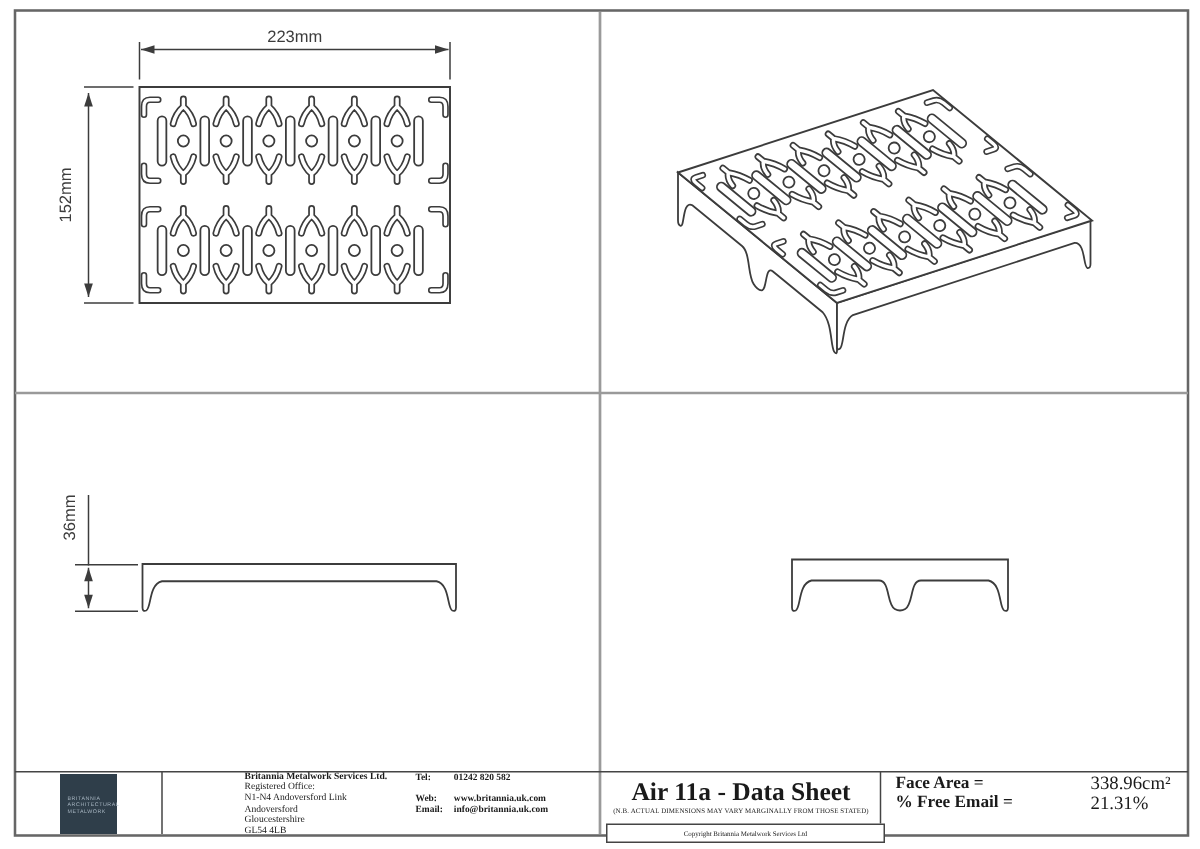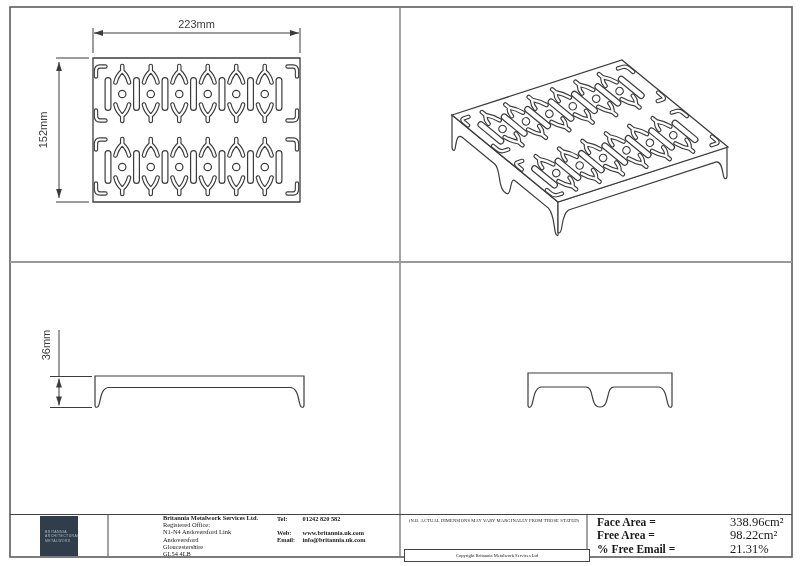--- a/index.html
+++ b/index.html
@@ -16,23 +16,23 @@
   .contact{left:277px;top:515px;font-size:6.3px;font-weight:bold;line-height:7px;}
   .contact .row{white-space:nowrap;}
   .contact .lb{display:inline-block;width:24px;}
   .contact .gap{margin-top:7px;}
   .titlecell{left:401px;top:517px;width:186px;text-align:center;}
   .titlecell h1{margin:2px 0 0 0;font-size:17px;line-height:18px;font-weight:bold;}
   .titlecell .note{font-size:4.6px;line-height:6px;margin-top:1px;letter-spacing:.1px;}
   .copyright{left:404px;top:549px;width:184px;height:11px;border:1px solid #444;
              background:#fff;text-align:center;font-size:4.6px;line-height:11px;}
   .areas{left:587px;top:516px;width:205px;font-size:12.5px;}
-  .areas .row{display:flex;line-height:13.4px;gap:35px;}
+  .areas .row{display:flex;line-height:13.4px;}
   .areas .lb{width:98px;padding-left:10px;font-weight:bold;font-size:11.5px;}
-  .areas .val{font-size:12.5px;}
+  .areas .val{font-size:12.5px;margin-left:32px;}
 </style>
 </head>
 <body>
 
 <div class="page">
 
   <svg class="sheet" width="800" height="566" viewBox="0 0 800 566">
     <defs>
       <marker id="arr" orient="auto-start-reverse" markerUnits="userSpaceOnUse" markerWidth="10" markerHeight="8" refX="9.5" refY="3.5">
         <path d="M0.5,0.6 L9.5,3.5 L0.5,6.4 Z" fill="#3c3c3c"></path>
@@ -141,33 +141,30 @@
       <span class="lb">Web:</span>
       <span>www.britannia.uk.com</span>
     </div>
     <div class="row">
       <span class="lb">Email:</span>
       <span>info@britannia.uk.com</span>
     </div>
   </div>
 
   <div class="tb titlecell">
+    <h1>Air 11a - Data Sheet</h1>
     <div class="note">(N.B. ACTUAL DIMENSIONS MAY VARY MARGINALLY FROM THOSE STATED)</div>
   </div>
 
   <div class="tb copyright">Copyright Britannia Metalwork Services Ltd</div>
 
   <div class="tb areas">
     <div class="row">
       <span class="lb">Face Area =</span>
       <span class="val">338.96cm²</span>
     </div>
     <div class="row">
-      <span class="lb">Free Area =</span>
-      <span class="val">98.22cm²</span>
-    </div>
-    <div class="row">
       <span class="lb">% Free Email =</span>
       <span class="val">21.31%</span>
     </div>
   </div>
 
 </div>
 
 </body></html>

